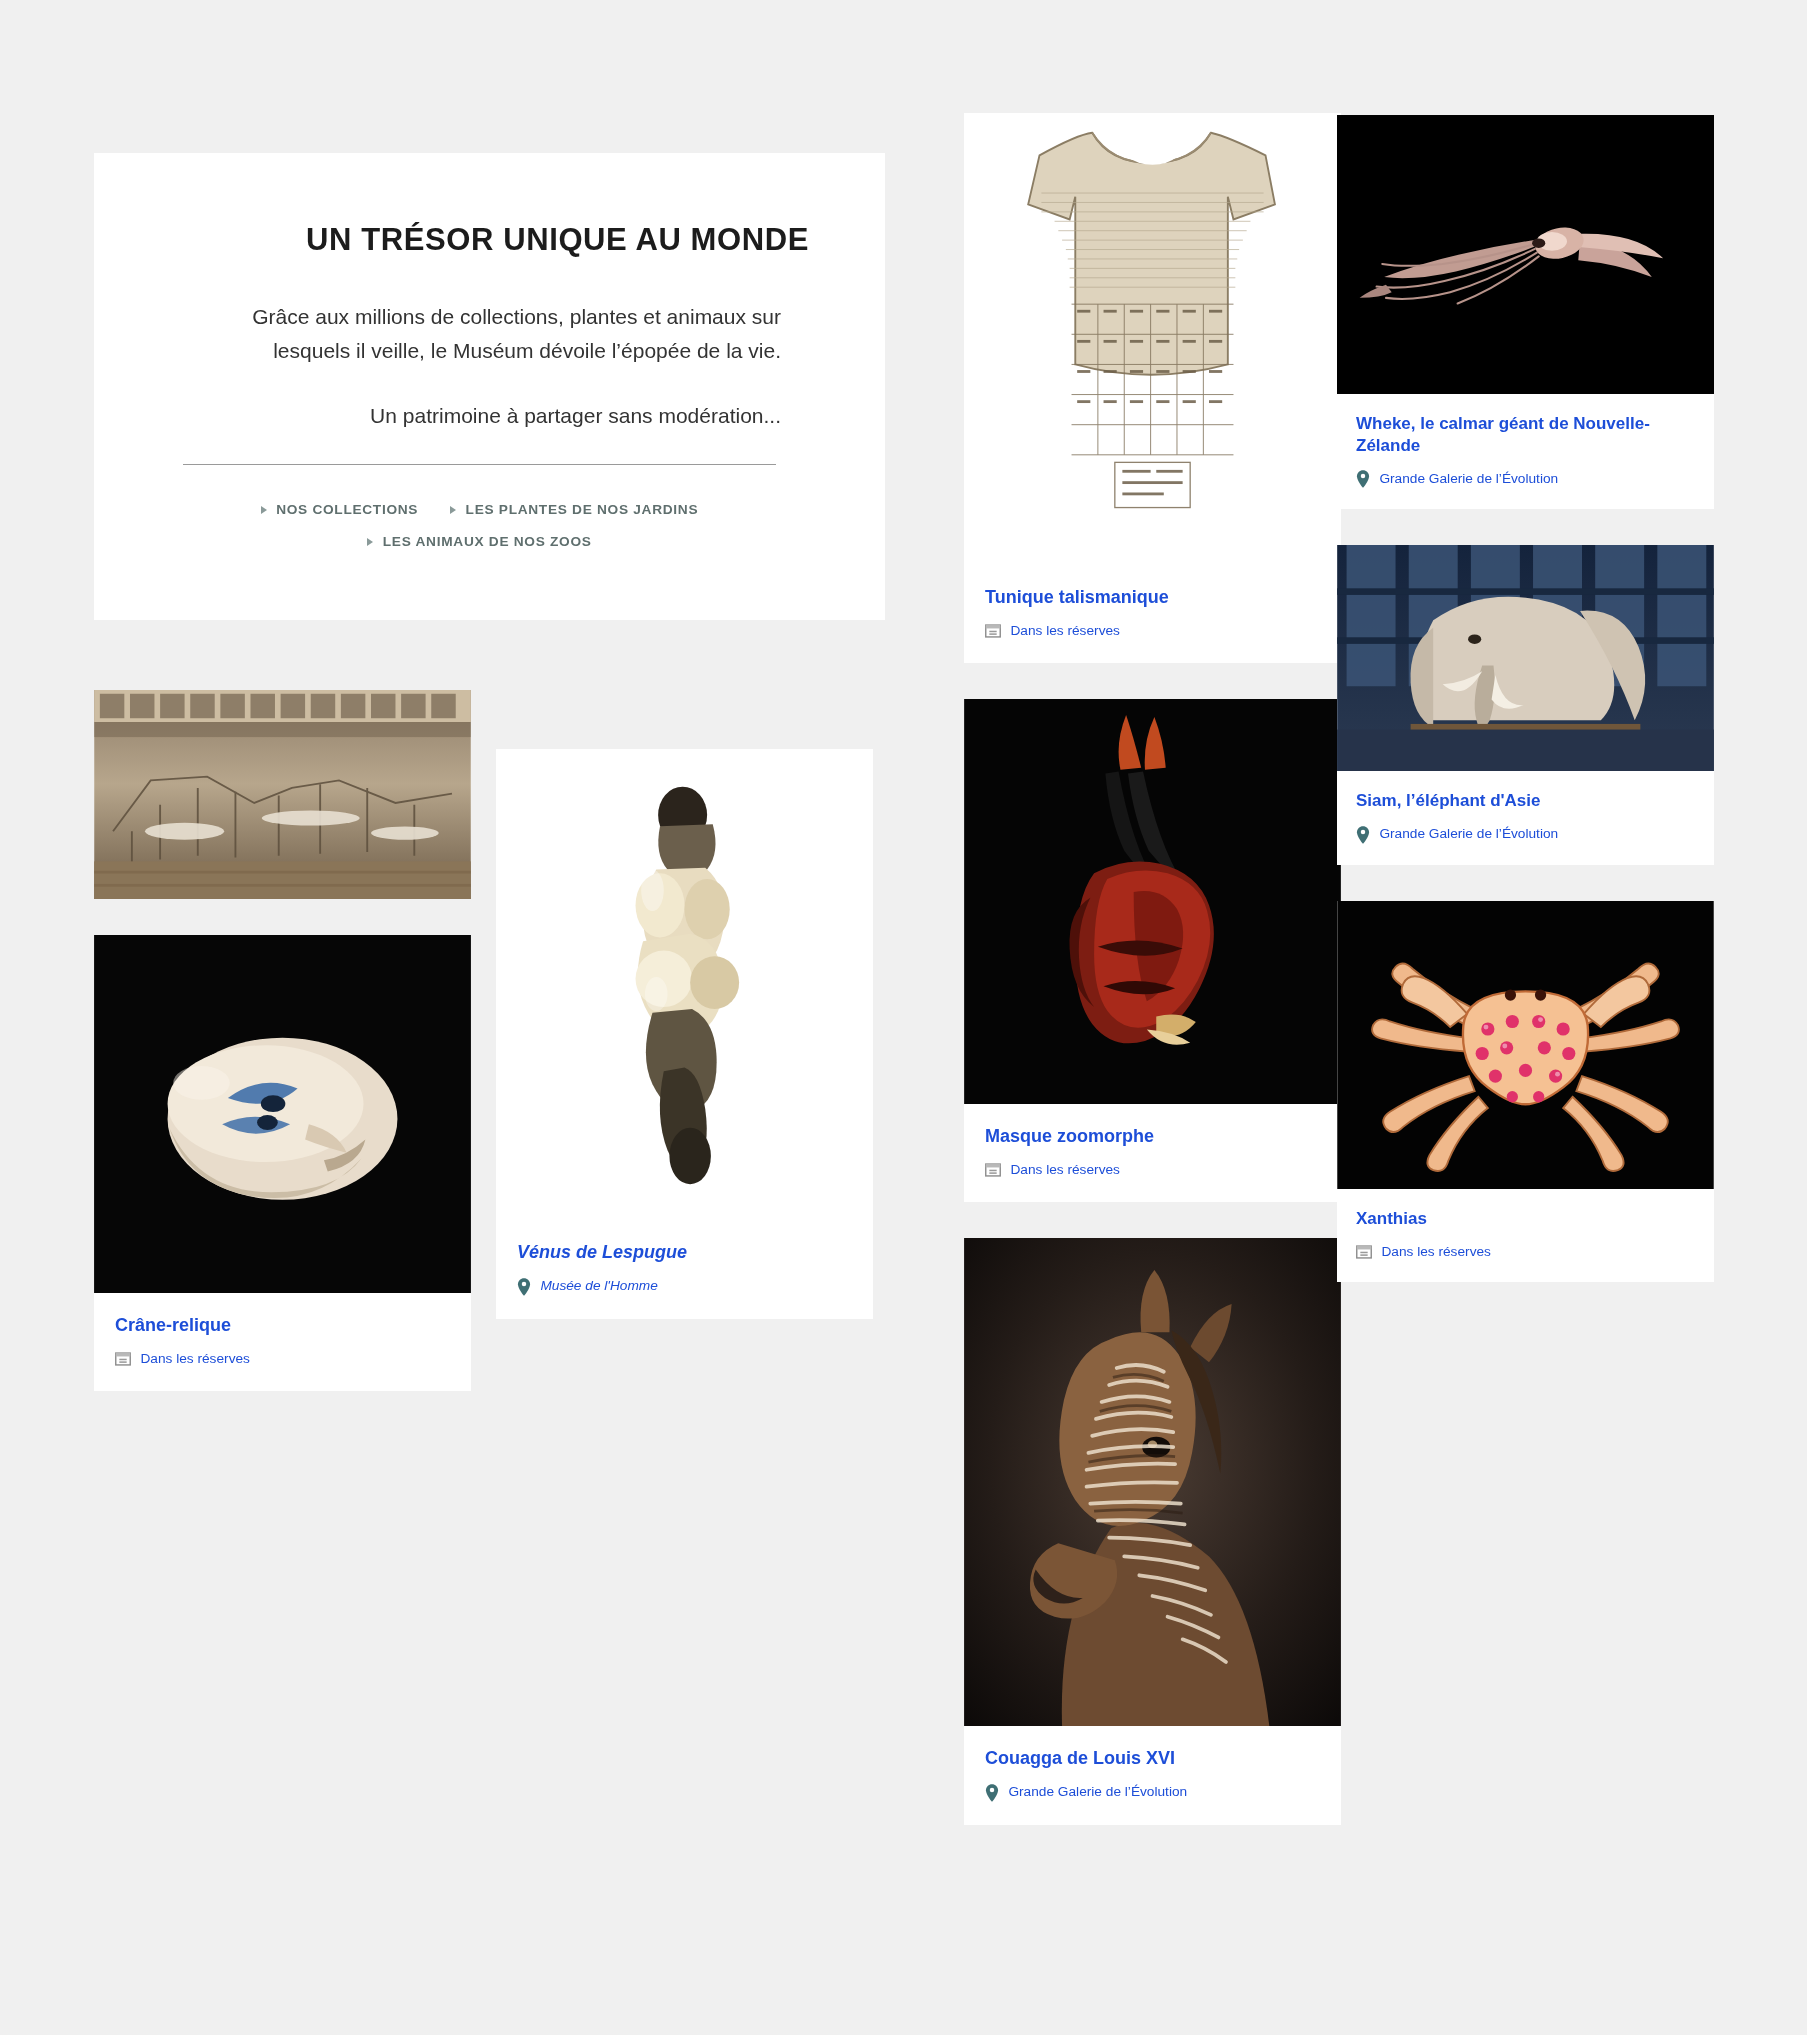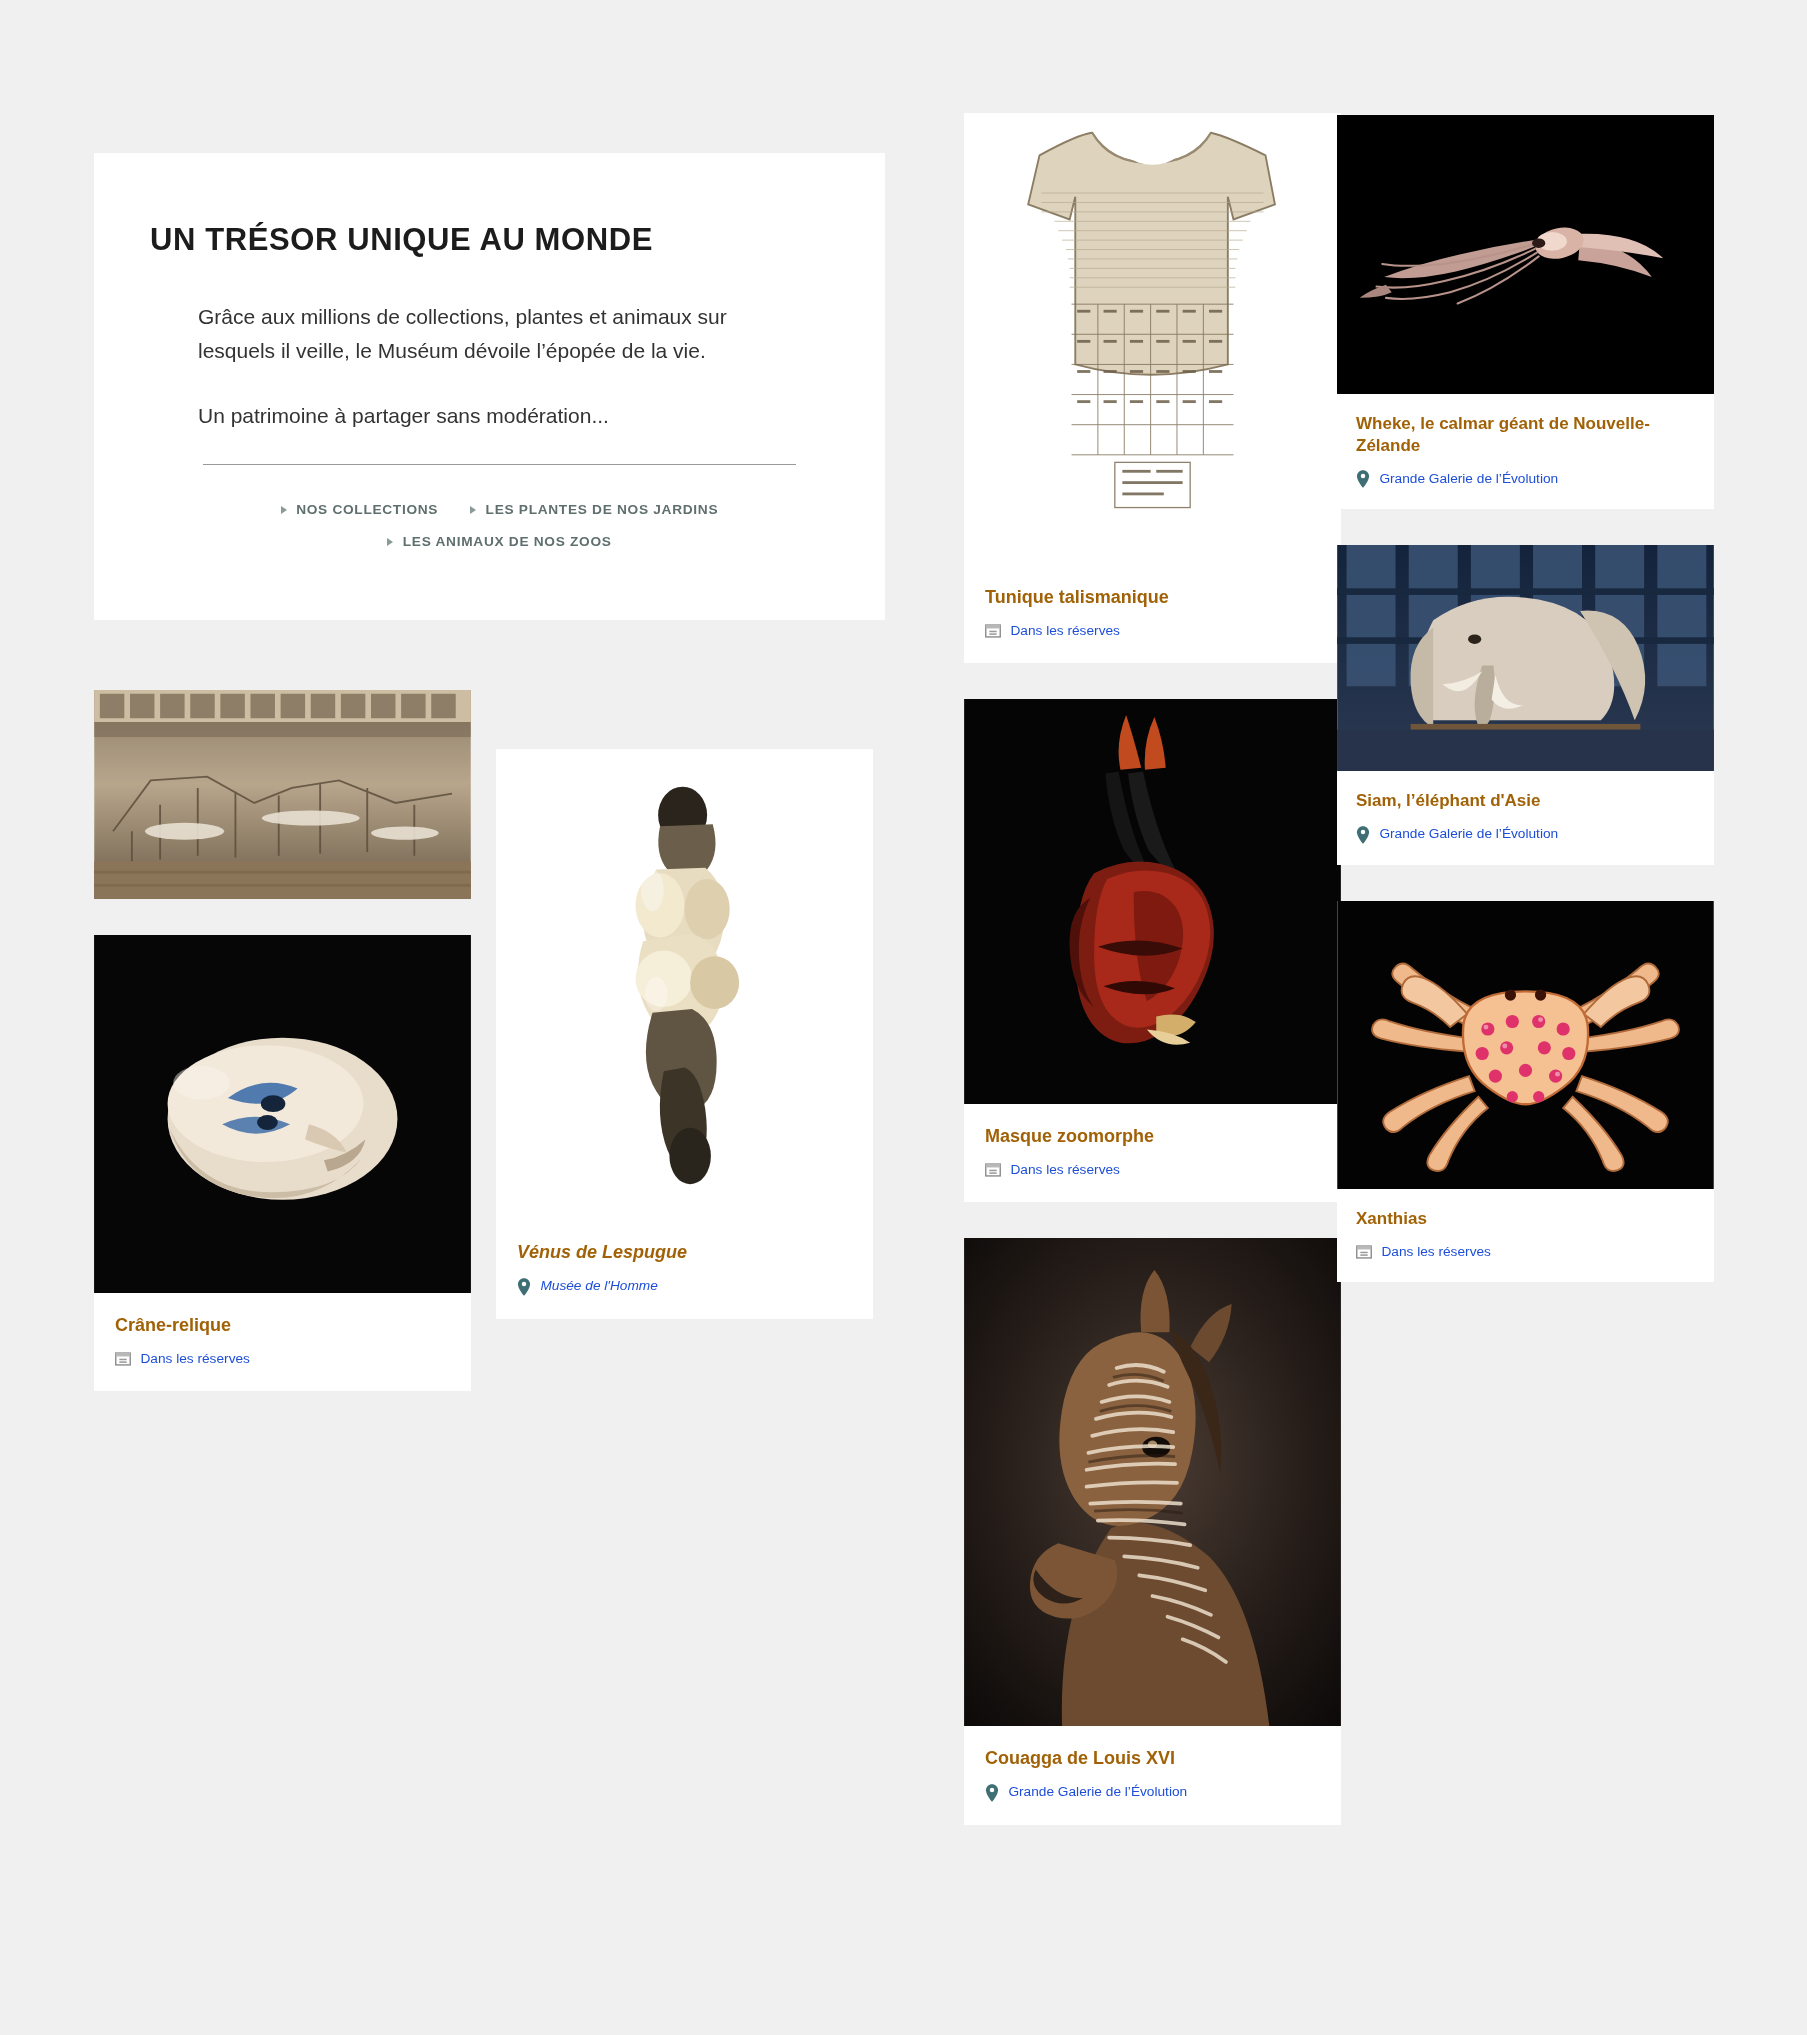--- a/index.html
+++ b/index.html
@@ -45,22 +45,22 @@
     overflow: hidden;
   }
 
   
   .hero {
     position: absolute;
     left: 0;
     top: 0;
     width: 791px;
     background: #ffffff;
-    padding: 68px 36px 55px 56px;
-    text-align: left;
+    padding: 68px 76px 55px 56px;
+    text-align: right;
   }
   .hero h1 {
     font-size: 31px;
     letter-spacing: 0.6px;
     font-weight: 700;
     color: #1c1c1c;
     line-height: 1.25;
     margin-bottom: 40px;
     text-transform: uppercase;
   }
@@ -114,21 +114,21 @@
     display: block;
     position: relative;
     overflow: hidden;
   }
   .card-body {
     padding: 21px 21px 22.6px 21px;
   }
   .card-title {
     font-size: 18px;
     font-weight: 700;
-    color: #a16207;
+    color: #1d4ed8;
     line-height: 1.28;
     margin-bottom: 13px;
   }
   .card-meta {
     display: flex;
     align-items: flex-start;
     gap: 9.4px;
     font-size: 13.7px;
     color: #1d4ed8;
     line-height: 1.35;

